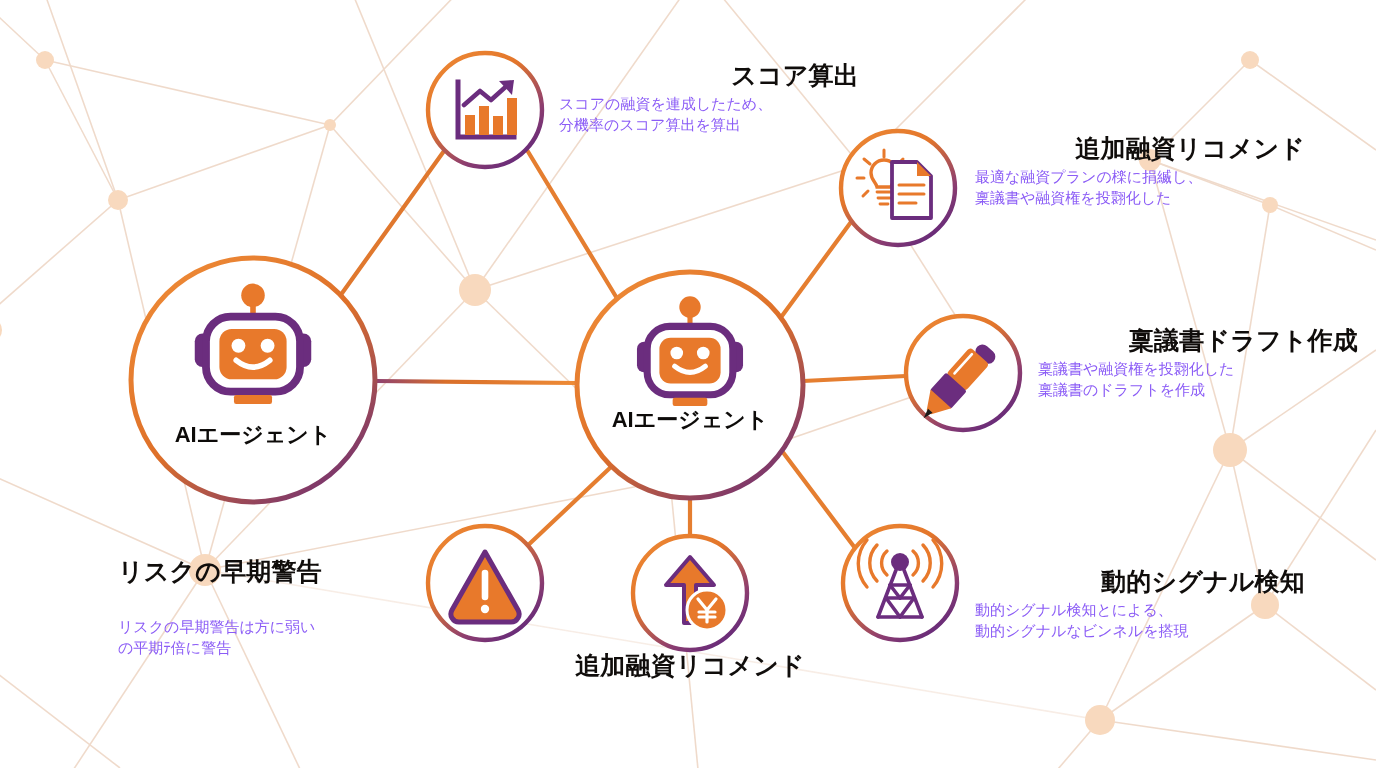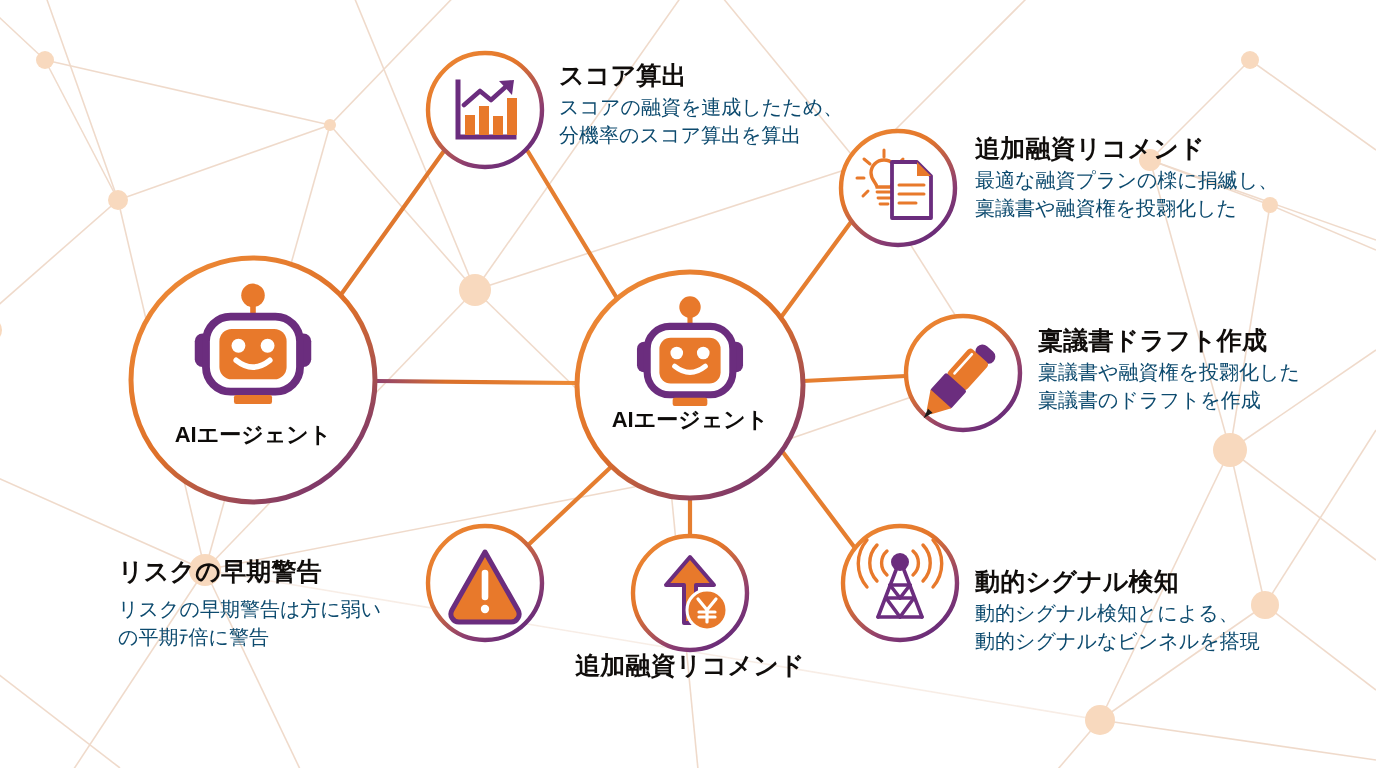--- a/index.html
+++ b/index.html
@@ -6,22 +6,22 @@
   body{
     width:1376px;height:768px;overflow:hidden;background:#ffffff;
     font-family:"Liberation Sans","DejaVu Sans",sans-serif;
     position:relative;
   }
   #stage{position:absolute;left:0;top:0;width:1376px;height:768px;}
   #bg{position:absolute;left:0;top:0;width:1376px;height:768px;z-index:0;}
   #graph{position:absolute;left:0;top:0;width:1376px;height:768px;z-index:1;}
   .txt{position:absolute;z-index:3;color:#14110f;}
   .ttl{font-weight:bold;font-size:25px;line-height:1.08;letter-spacing:.2px;
-       white-space:nowrap;color:#100d0b;}
-  .desc{font-size:20px;line-height:1.38;color:#0c4a6e;margin-top:5px;
+       white-space:nowrap;color:#100d0b;text-align:right;}
+  .desc{font-size:15px;line-height:1.38;color:#8b5cf6;margin-top:5px;
         white-space:pre-line;}
   .ta-r{text-align:left;}
   .ta-c{text-align:center;}
   .nodelabel{position:absolute;z-index:3;font-weight:bold;color:#0d0b09;
      white-space:nowrap;text-align:center;}
 </style>
 </head>
 <body>
 
 <div id="stage">
@@ -271,17 +271,17 @@
     <div class="desc">動的シグナル検知とによる、
 動的シグナルなビンネルを搭現</div>
   </div>
 
   <div class="txt ta-c" style="left:490px;top:652px;width:400px;">
     <div class="ttl ta-c">追加融資リコメンド</div>
   </div>
 
   <div class="txt ta-r" style="left:118px;top:558px;width:310px;">
     <div class="ttl ta-r">リスクの早期警告</div>
-    <div class="desc ta-r" style="margin-top:11px;">リスクの早期警告は方に弱い
+    <div class="desc ta-r" style="margin-top:32px;">リスクの早期警告は方に弱い
 の平期ﾃ倍に警告</div>
   </div>
 
 </div>
 
 </body></html>

